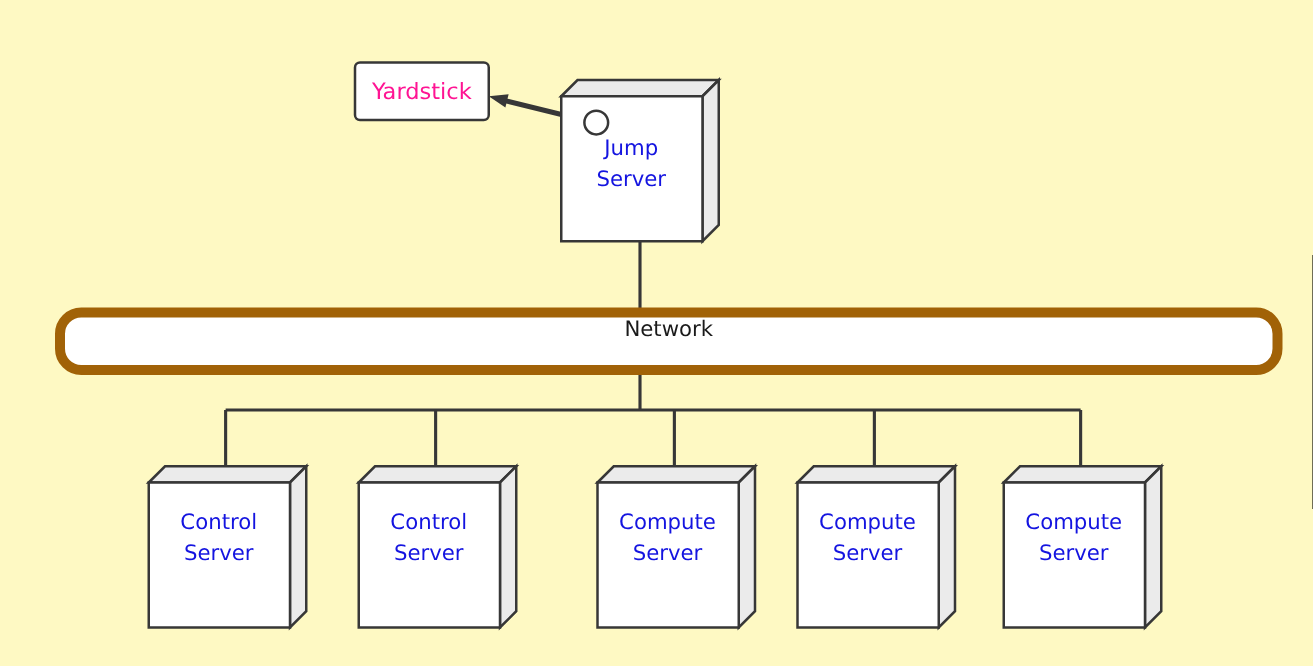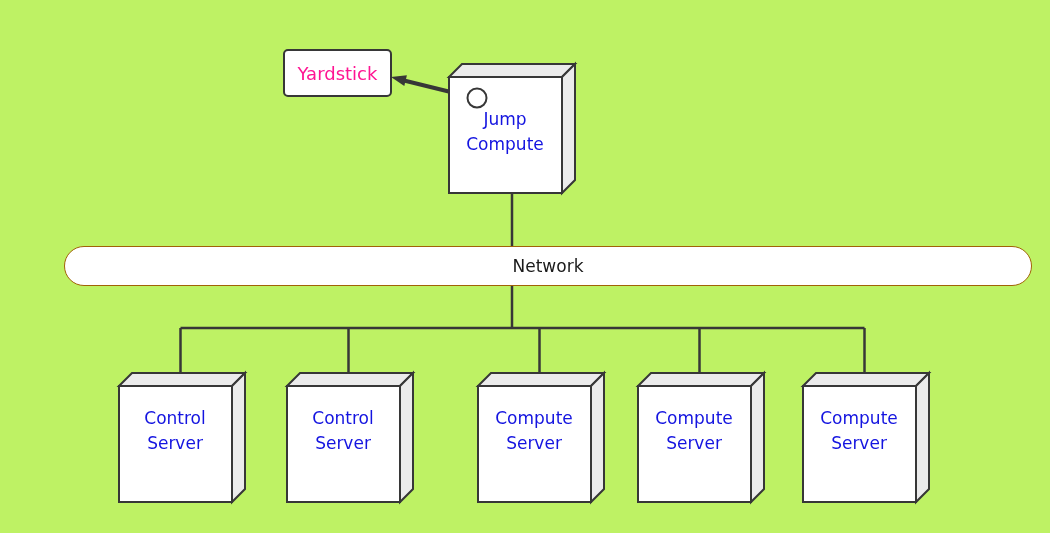--- a/index.html
+++ b/index.html
@@ -4,21 +4,21 @@
 <style>
   html, body {
     margin: 0;
     padding: 0;
     background: #000000;
   }
   .canvas {
     position: relative;
     width: 1050px;
     height: 533px;
-    background: #bef264;
+    background: #fef9c3;
     overflow: hidden;
     font-family: "DejaVu Sans", "Liberation Sans", sans-serif;
   }
   svg.connectors {
     position: absolute;
     left: 0; top: 0;
     width: 1050px; height: 533px;
     pointer-events: none;
   }
   .conn {
@@ -88,27 +88,27 @@
   .jump-node .node-label { top: 45px; }
   .srv-node .node-label { top: 35px; }
   .s1 { left: 118px; top: 371px; }
   .s2 { left: 286px; top: 371px; }
   .s3 { left: 477px; top: 371px; }
   .s4 { left: 637px; top: 371px; }
   .s5 { left: 802px; top: 371px; }
   
   .network-bar {
     position: absolute;
-    left: 64px; top: 246px;
+    left: 44px; top: 246px;
     width: 966px; height: 38px;
     background: #ffffff;
-    border: 1px solid #a16207;
+    border: 8px solid #a16207;
     border-radius: 21px;
     display: flex;
-    align-items: center;
+    align-items: flex-start;
     justify-content: center;
   }
   .network-bar .net-label {
     color: #1a1a1a;
     font-size: 17px;
   }
 </style>
 </head>
 <body>
 
@@ -136,21 +136,21 @@
     <span class="note-label">Yardstick</span>
   </div>
 
   <div class="node3d jump-node">
     <svg class="cuboid" viewBox="0 0 128 132">
       <polygon class="face-shade" points="1,15 14,2 127,2 114,15"></polygon>
       <polygon class="face-shade" points="114,15 127,2 127,118 114,131"></polygon>
       <polygon class="face-front" points="1,15 114,15 114,131 1,131"></polygon>
       <circle class="port" cx="29" cy="36" r="9.5"></circle>
     </svg>
-    <div class="node-label">Jump Compute</div>
+    <div class="node-label">Jump Server</div>
   </div>
 
   <div class="network-bar">
     <span class="net-label">Network</span>
   </div>
 
   <div class="node3d srv-node s1">
     <svg class="cuboid" viewBox="0 0 128 132">
       <polygon class="face-shade" points="1,15 14,2 127,2 114,15"></polygon>
       <polygon class="face-shade" points="114,15 127,2 127,118 114,131"></polygon>

